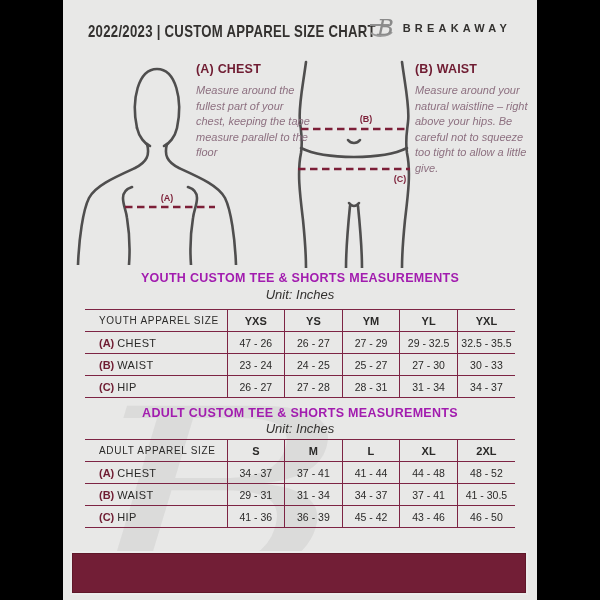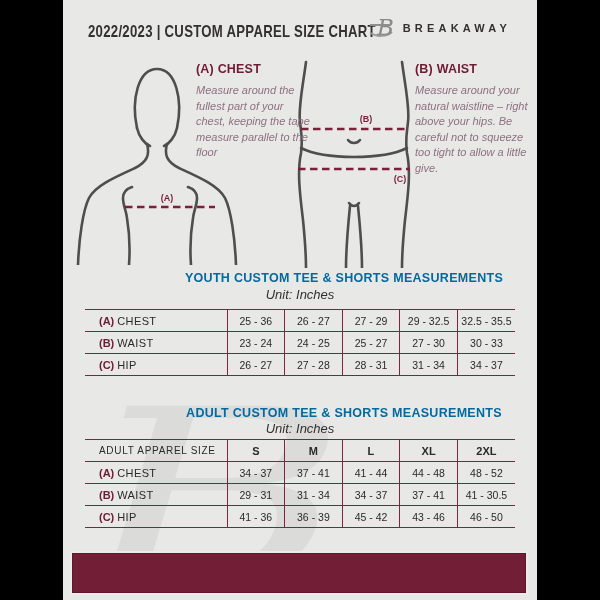--- a/index.html
+++ b/index.html
@@ -51,23 +51,22 @@
   .fig-torso { left:10px;  top:58px; }
   .fig-lower { left:230px; top:60px; }
   .fig path, .fig line { fill:none; }
   .outline { stroke:#4f4e4e; stroke-width:2.6; stroke-linecap:round; }
   .dash    { stroke:#7c1f38; stroke-width:2.4; stroke-dasharray:7.5 4.5; }
   .figlabel{ font-family:"Liberation Sans", sans-serif; font-size:9px;
              font-weight:bold; fill:#7c1f38; }
   
   .section-title {
     position:absolute; left:0; width:474px; text-align:center;
-    font-weight:bold; font-size:12.5px; color:#0369a1; letter-spacing:0.3px;
+    font-weight:bold; font-size:12.5px; color:#a21caf; letter-spacing:0.3px;
     z-index:2;
-    margin-left:44px;
   }
   .unit {
     position:absolute; left:0; width:474px; text-align:center;
     font-style:italic; font-size:13px; color:#33312f; z-index:2;
   }
   .ytitle { top:271px; } .yunit { top:287px; }
   .atitle { top:406px; } .aunit { top:421px; }
   table {
     position:absolute; left:22px; width:430px;
     border-collapse:collapse; table-layout:fixed; z-index:2;
@@ -148,23 +147,31 @@
   <table class="ytable">
     <colgroup>
         <col style="width:142px">
         <col style="width:57.6px">
         <col style="width:57.6px">
         <col style="width:57.6px">
         <col style="width:57.6px">
         <col style="width:57.6px">
       </colgroup>
     <tbody>
+        <tr>
+      <td class="hdr-label">YOUTH APPAREL SIZE</td>
+      <td class="hdr-size">YXS</td>
+      <td class="hdr-size">YS</td>
+      <td class="hdr-size">YM</td>
+      <td class="hdr-size">YL</td>
+      <td class="hdr-size">YXL</td>
+    </tr>
     <tr>
       <td><span class="row-prefix">(A)</span> <span class="row-label">CHEST</span></td>
-      <td>25 - 36</td>
+      <td>47 - 26</td>
       <td>26 - 27</td>
       <td>27 - 29</td>
       <td>29 - 32.5</td>
       <td>32.5 - 35.5</td>
     </tr>
     <tr>
       <td><span class="row-prefix">(B)</span> <span class="row-label">WAIST</span></td>
       <td>23 - 24</td>
       <td>24 - 25</td>
       <td>25 - 27</td>

